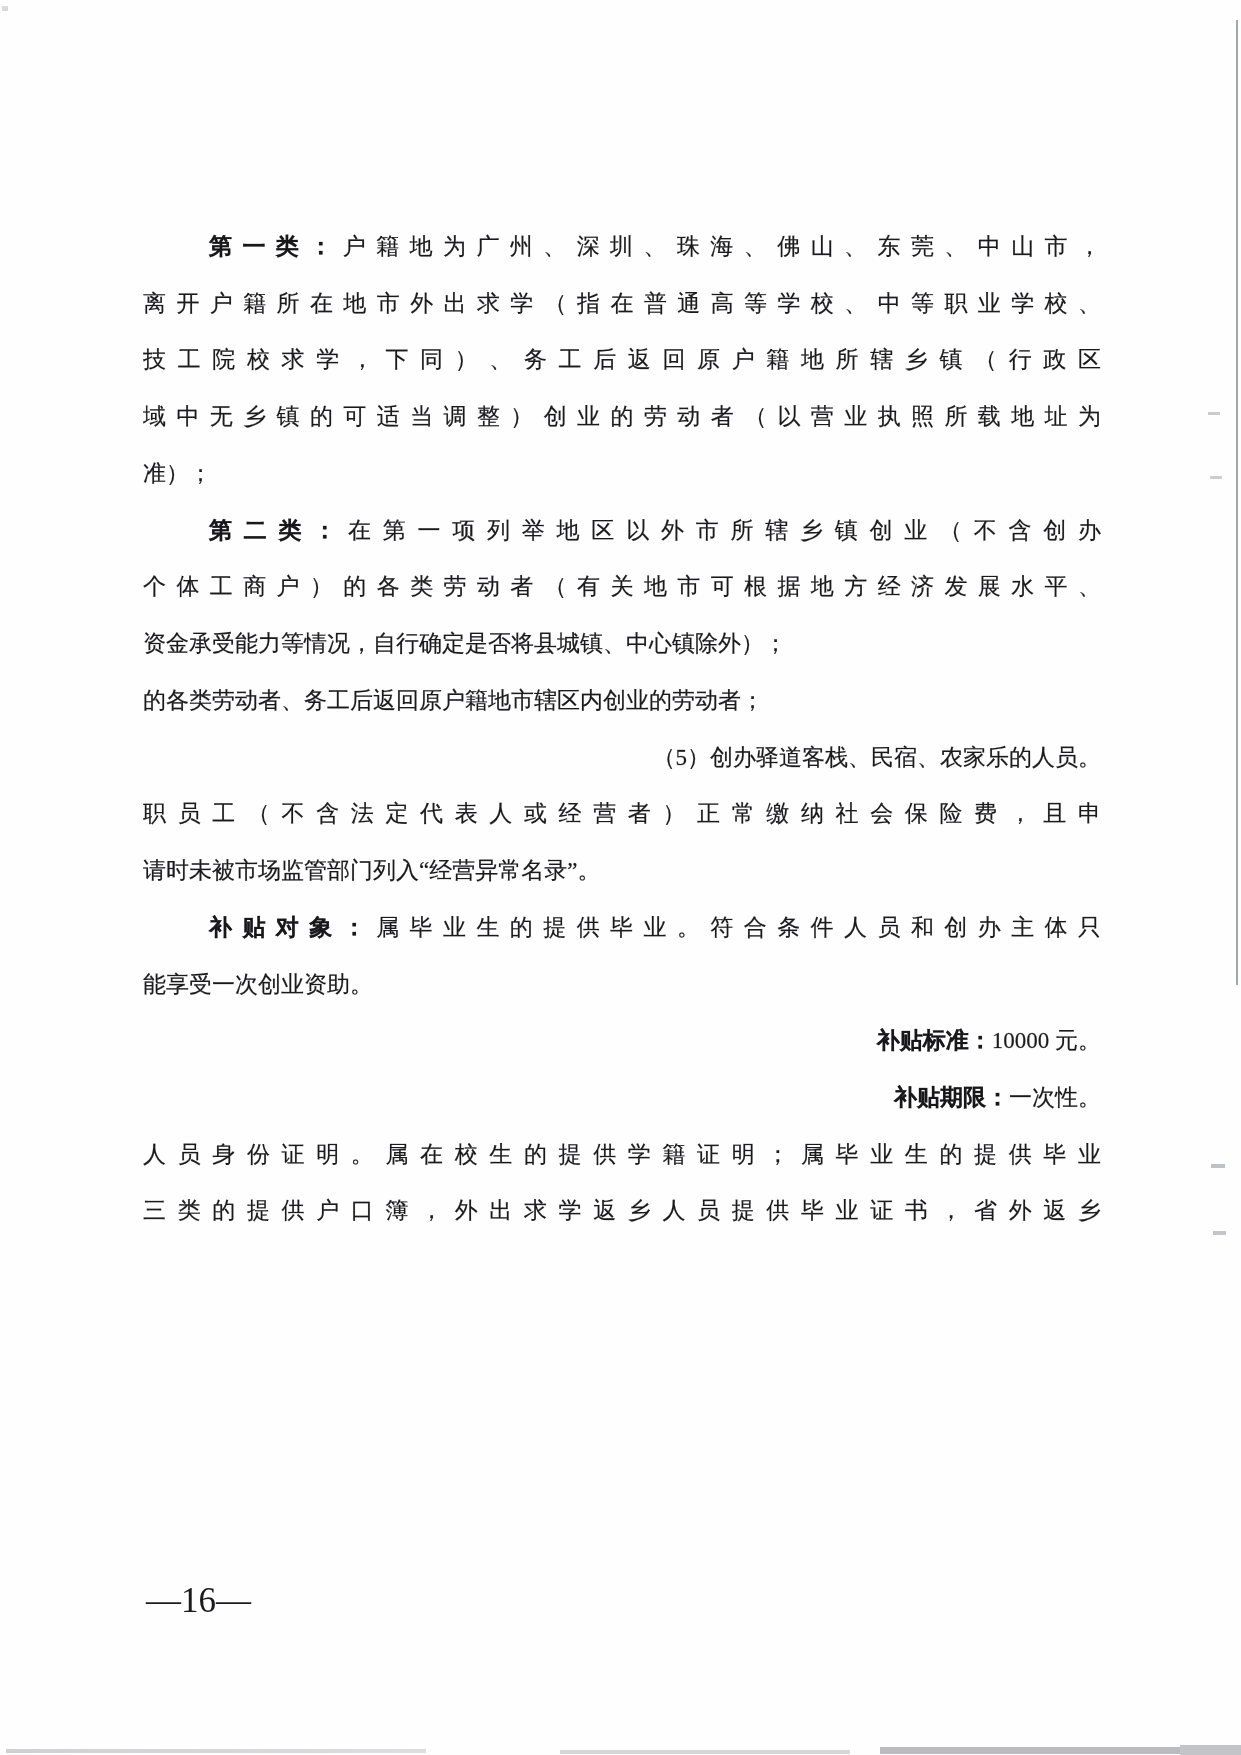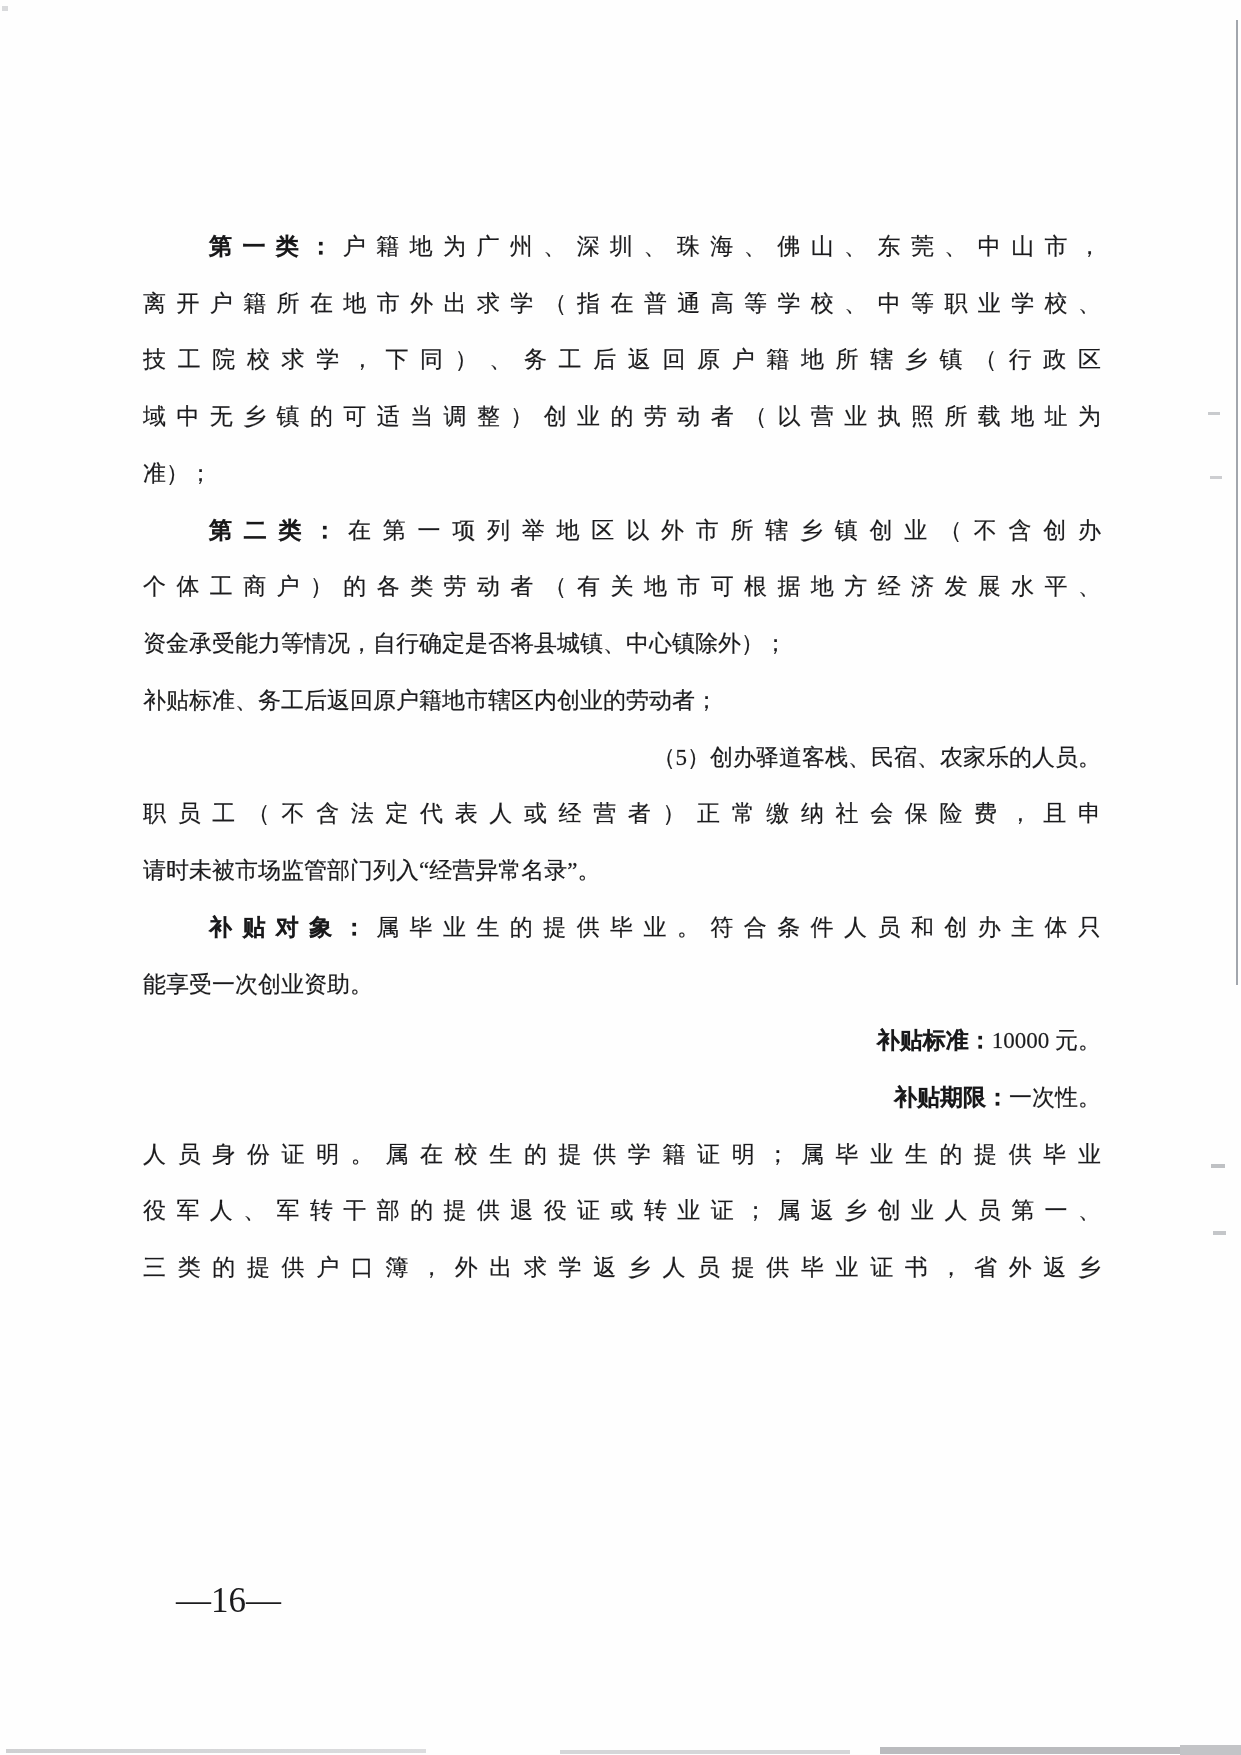--- a/index.html
+++ b/index.html
@@ -33,21 +33,21 @@
   }
   .line.indent { text-indent: 66px; text-align: right; }
   .line.justify {
     text-align: justify;
     text-align-last: justify;
   }
   .lead { font-weight: 700; }
   
   .page-number {
     position: absolute;
-    left: 176px;
+    left: 146px;
     top: 1581px;
     font-size: 35px;
     line-height: 40px;
     color: #1b1b1d;
   }
   
   .artifact { position: absolute; }
   .edge-line-v {
     left: 1236px; top: 20px;
     width: 2px; height: 965px;
@@ -79,42 +79,41 @@
 
   <div class="line"><span class="text">准）；</span></div>
 
   <div class="line indent justify"><b class="lead">第二类：</b><span class="text">在第一项列举地区以外市所辖乡镇创业（不含创办</span></div>
 
   <div class="line justify"><span class="text">个体工商户）的各类劳动者（有关地市可根据地方经济发展水平、</span></div>
 
   <div class="line"><span class="text">资金承受能力等情况，自行确定是否将县城镇、中心镇除外）；</span></div>
 
 
-  <div class="line"><span class="text">补贴标准、务工后返回原户籍地市辖区内创业的劳动者；</span></div>
+  <div class="line"><span class="text">的各类劳动者、务工后返回原户籍地市辖区内创业的劳动者；</span></div>
 
   <div class="line indent"><span class="text">（5）创办驿道客栈、民宿、农家乐的人员。</span></div>
 
 
   <div class="line justify"><span class="text">职员工（不含法定代表人或经营者）正常缴纳社会保险费，且申</span></div>
 
   <div class="line"><span class="text">请时未被市场监管部门列入“经营异常名录”。</span></div>
 
   <div class="line indent justify"><b class="lead">补贴对象：</b><span class="text">属毕业生的提供毕业。符合条件人员和创办主体只</span></div>
 
   <div class="line"><span class="text">能享受一次创业资助。</span></div>
 
   <div class="line indent"><b class="lead">补贴标准：</b><span class="text">10000 元。</span></div>
 
   <div class="line indent"><b class="lead">补贴期限：</b><span class="text">一次性。</span></div>
 
 
   <div class="line justify"><span class="text">人员身份证明。属在校生的提供学籍证明；属毕业生的提供毕业</span></div>
 
 
-  <div class="line justify"><span class="text">役军人、军转干部的提供退役证或转业证；属返乡创业人员第一、</span></div>
 
   <div class="line justify"><span class="text">三类的提供户口簿，外出求学返乡人员提供毕业证书，省外返乡</span></div>
 </div>
 
   <div class="page-number">—16—</div>
 
   <div class="artifact edge-line-v"></div>
   <div class="artifact speck-1"></div>
   <div class="artifact speck-2"></div>
   <div class="artifact speck-3"></div>

